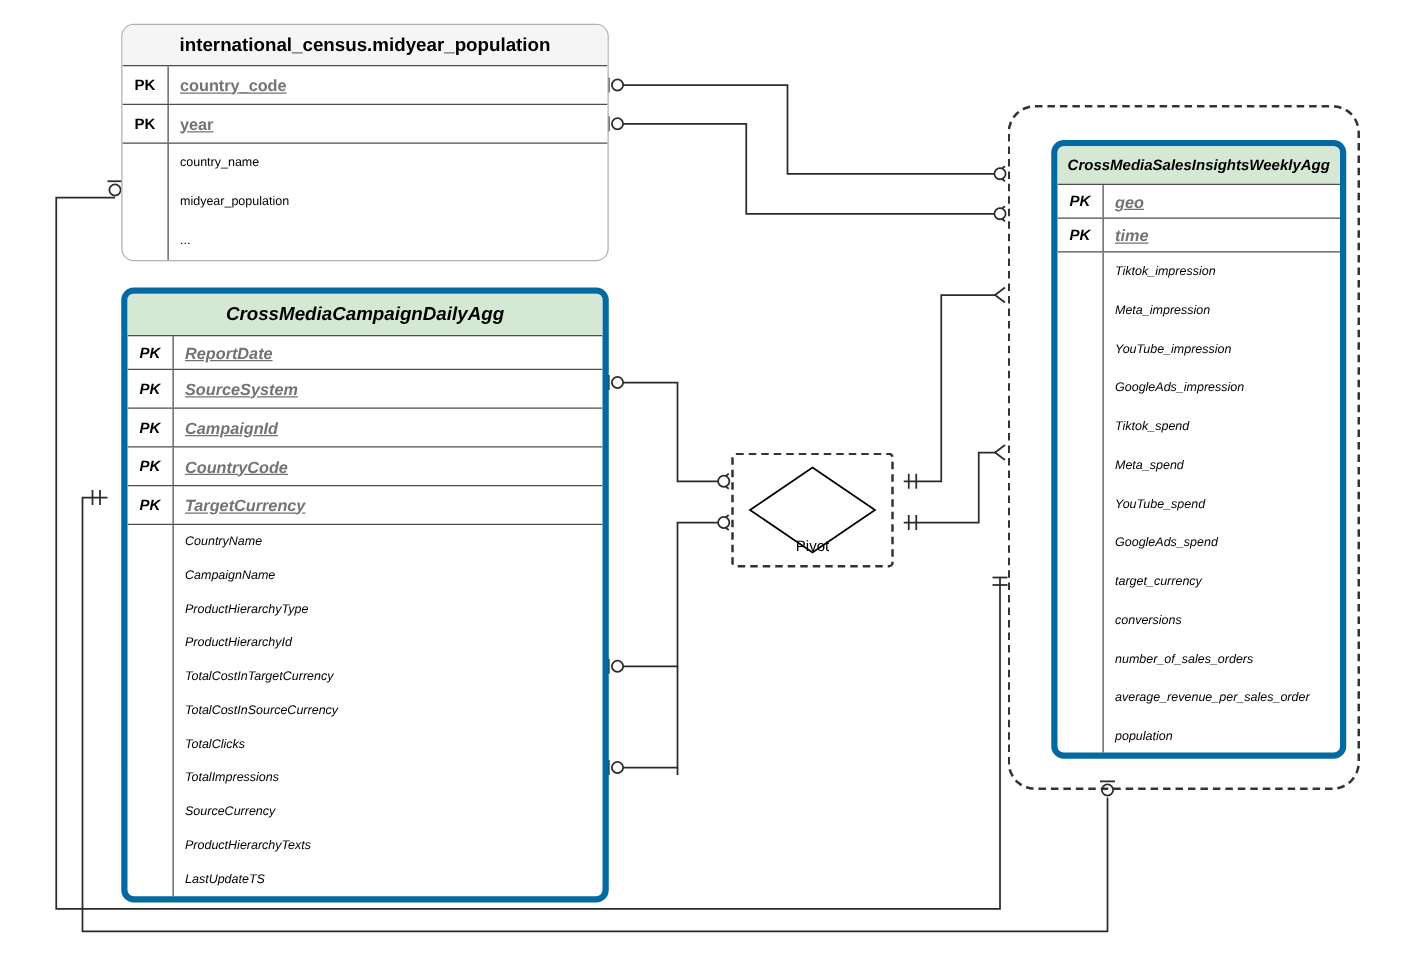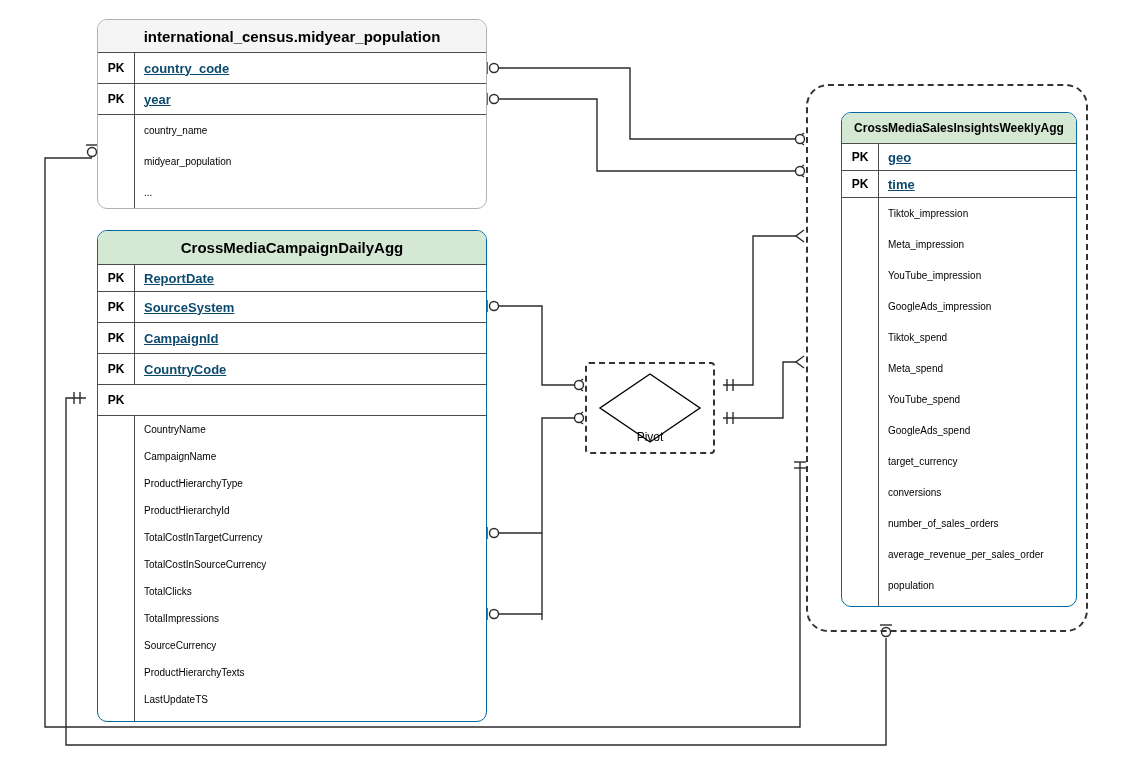--- a/index.html
+++ b/index.html
@@ -20,21 +20,22 @@
     position: absolute;
     box-sizing: border-box;
     background: #ffffff;
     border-radius: 10px;
     overflow: hidden;
   }
   .entity.gray {
     border: 1px solid #b0b0b0;
   }
   .entity.green {
-    border: 1px solid #0369a1;
+    border: 5px solid #0369a1;
+    font-style: italic;
   }
   .ent-title {
     box-sizing: border-box;
     width: 100%;
     text-align: right;
     font-weight: bold;
     color: #000000;
     display: flex;
     align-items: center;
     justify-content: center;
@@ -65,21 +66,21 @@
     align-self: stretch;
     display: flex;
     align-items: center;
     justify-content: center;
   }
   .attr-name {
     box-sizing: border-box;
     flex: 1 1 auto;
     padding-left: 9px;
     font-size: 13px;
-    color: #0c4a6e;
+    color: #737373;
     border-left: 1px solid #4d4d4d;
     align-self: stretch;
     display: flex;
     align-items: center;
   }
   .attr-row.pk .attr-name {
     font-weight: bold;
     text-decoration: underline;
   }
   
@@ -257,20 +258,21 @@
     <div class="attr-row pk" style="height:31px;">
       <div class="attr-key">PK</div>
       <div class="attr-name">CampaignId</div>
     </div>
     <div class="attr-row pk" style="height:31px;">
       <div class="attr-key">PK</div>
       <div class="attr-name">CountryCode</div>
     </div>
     <div class="attr-row pk" style="height:31px;">
       <div class="attr-key">PK</div>
+      <div class="attr-name">TargetCurrency</div>
     </div>
 
     <div class="attr-body" style="height:305px;">
       <div class="gutter"></div>
       <div class="listcol">
         <div class="attr-plain" style="height:27px;">CountryName</div>
         <div class="attr-plain" style="height:27px;">CampaignName</div>
         <div class="attr-plain" style="height:27px;">ProductHierarchyType</div>
         <div class="attr-plain" style="height:27px;">ProductHierarchyId</div>
         <div class="attr-plain" style="height:27px;">TotalCostInTargetCurrency</div>

